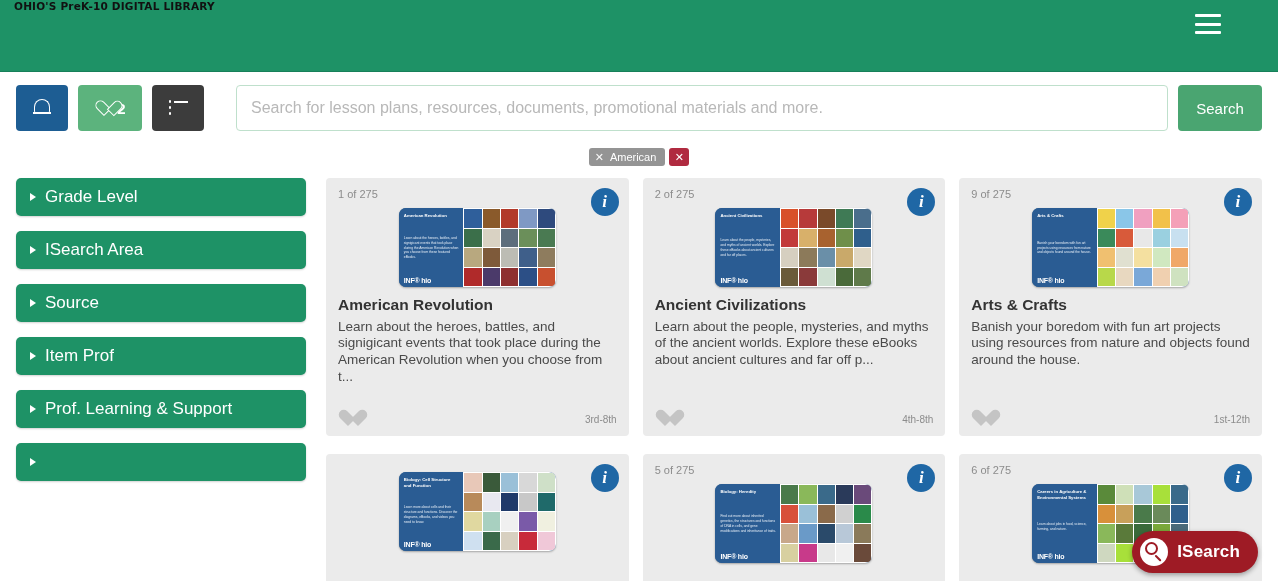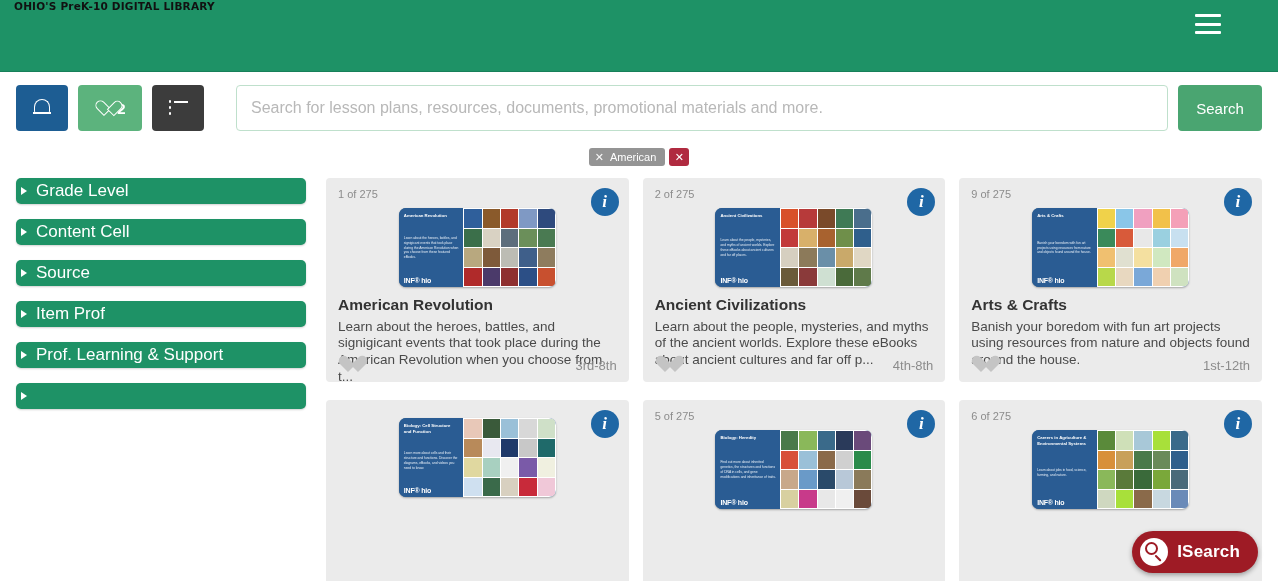--- a/index.html
+++ b/index.html
@@ -221,25 +221,25 @@
     padding: 8px 16px 0 16px;
     gap: 20px;
     height: calc(581px - 72px - 72px - 26px);
     overflow: hidden;
   }
   .sidebar { width: 290px; flex: none; }
   .facet {
     background: #1e9266;
     color: #ffffff;
     border-radius: 5px;
-    height: 26px;
+    height: 38px;
     margin-bottom: 15px;
     display: flex;
     align-items: center;
-    padding-left: 5px;
+    padding-left: 14px;
     font-size: 17px;
     cursor: pointer;
     box-shadow: 0 1px 2px rgba(0,0,0,.18);
   }
   .caret {
     width: 0; height: 0;
     border-left: 6px solid #ffffff;
     border-top: 4.5px solid transparent;
     border-bottom: 4.5px solid transparent;
     margin-right: 9px;
@@ -252,21 +252,21 @@
     grid-template-columns: repeat(3, 1fr);
     gap: 18px 14px;
     align-content: start;
   }
 
   .card {
     background: #ebebeb;
     border-radius: 4px;
     padding: 10px 12px 16px 12px;
     position: relative;
-    height: 204px;
+    height: 258px;
     overflow: hidden;
   }
   .card-count { font-size: 11px; color: #8c8c8c; }
   .info-btn {
     position: absolute;
     right: 10px; top: 10px;
     width: 28px; height: 28px;
     border-radius: 50%;
     background: #1f67a5;
     color: #ffffff;
@@ -349,21 +349,21 @@
     width: 10px; height: 16px;
     background: #c4c4c4;
     border-radius: 10px 10px 0 0;
     transform: rotate(-45deg);
     transform-origin: 0 100%;
   }
   .heart-solid::after {
     transform: rotate(45deg);
     transform-origin: 100% 100%;
   }
-  .grade { font-size: 13px; color: #8c8c8c; }
+  .grade { font-size: 10px; color: #8c8c8c; }
 
   
   .isearch {
     position: absolute;
     right: 20px; bottom: 8px;
     height: 42px;
     background: #9e1b25;
     border-radius: 21px;
     display: flex; align-items: center;
     padding: 0 18px 0 8px;
@@ -452,21 +452,21 @@
 
 <div class="main">
 
   <div class="sidebar">
     <div class="facet">
       <span class="caret"></span>
       <span>Grade Level</span>
     </div>
     <div class="facet">
       <span class="caret"></span>
-      <span>Content Cell</span>
+      <span>ISearch Area</span>
     </div>
     <div class="facet">
       <span class="caret"></span>
       <span>Source</span>
     </div>
     <div class="facet">
       <span class="caret"></span>
       <span>Item Prof</span>
     </div>
     <div class="facet">

